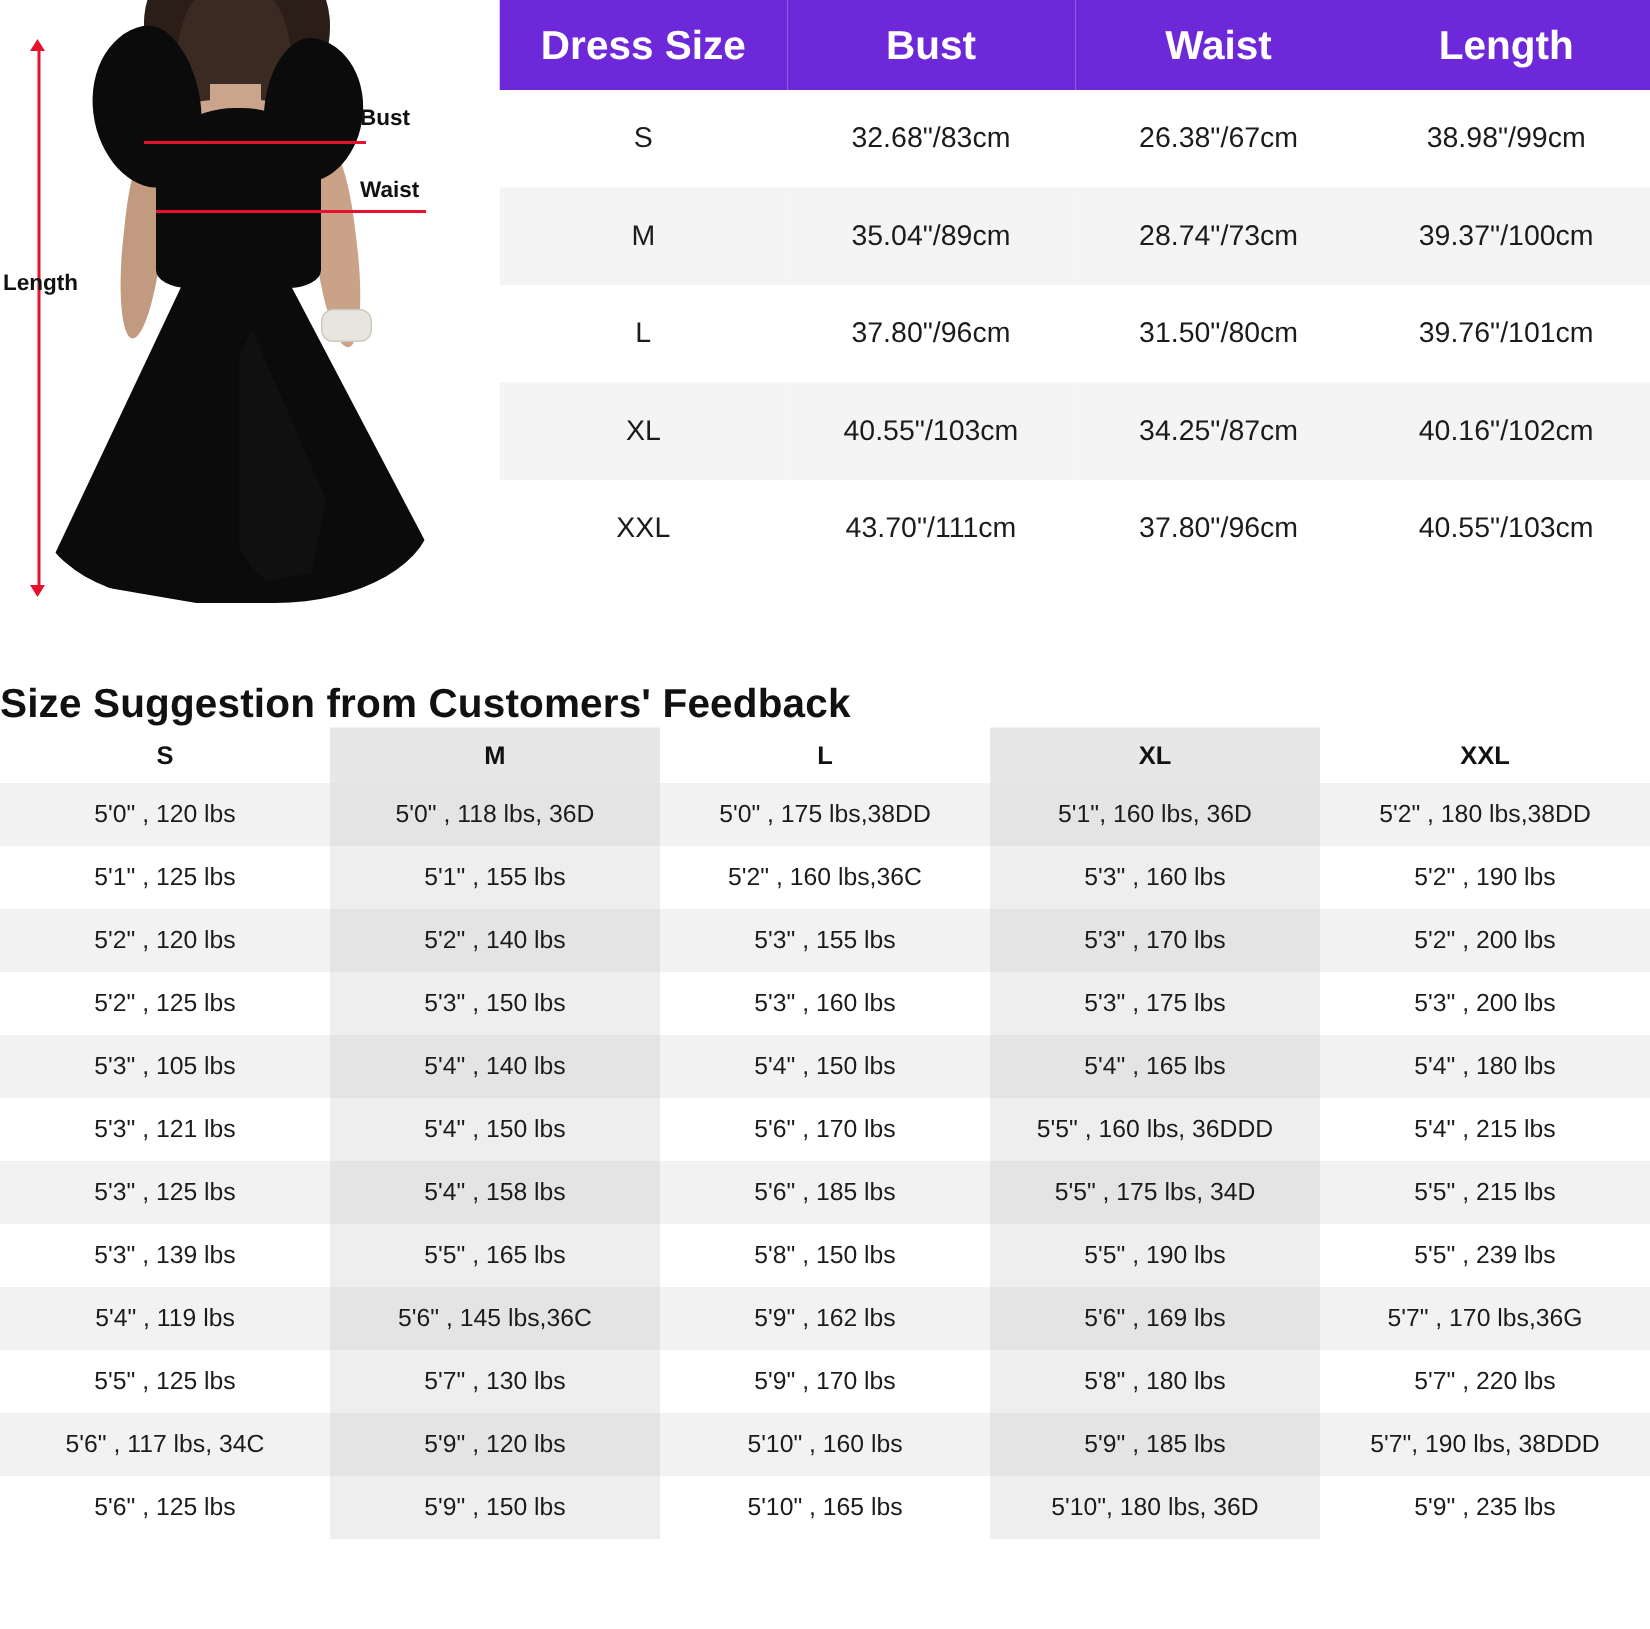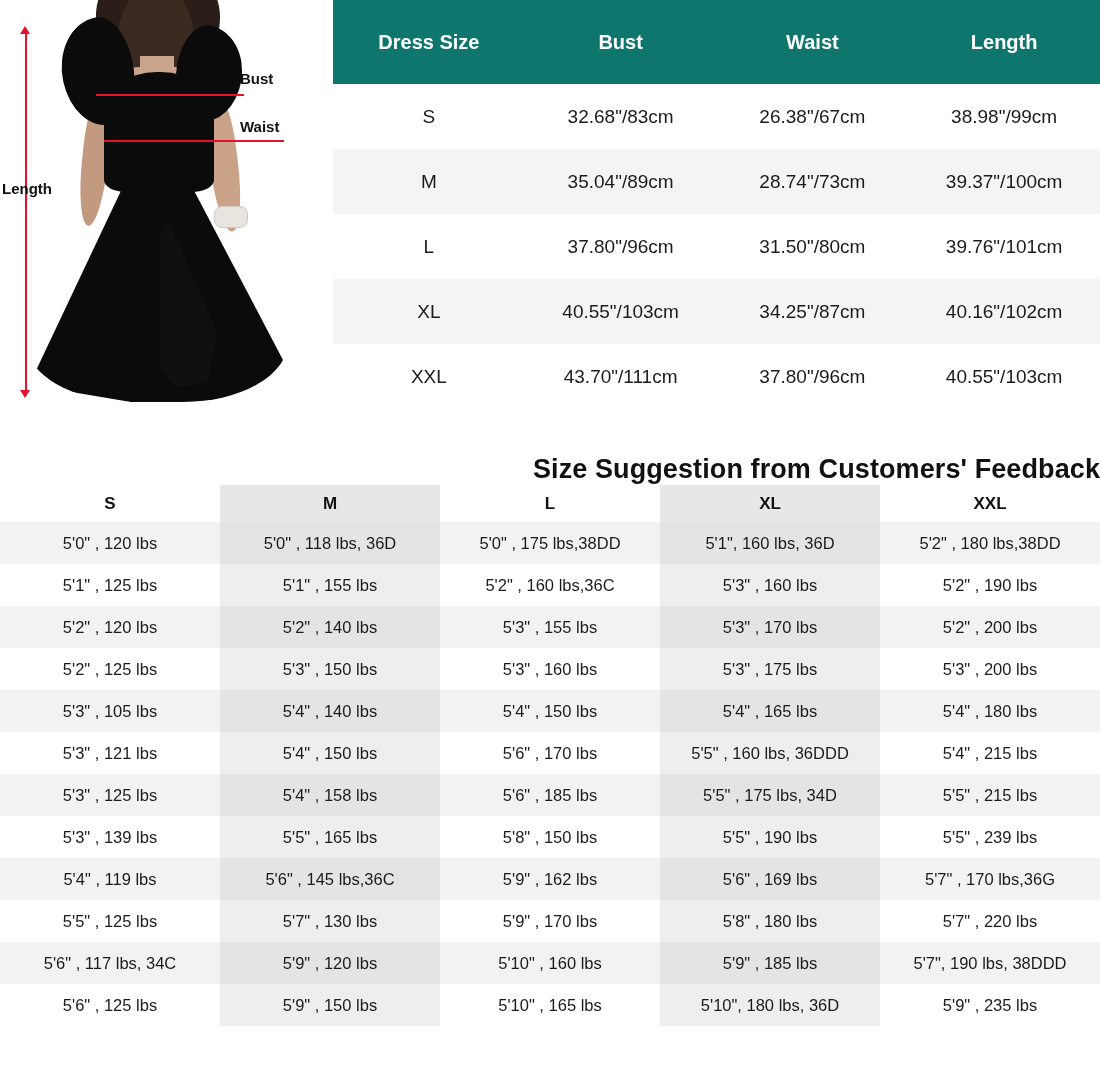--- a/index.html
+++ b/index.html
@@ -155,46 +155,46 @@
     flex: 1 1 auto;
     height: 430px;
     padding-top: 0;
   }
   table.size-table {
     width: 767px;
     border-collapse: collapse;
     table-layout: fixed;
   }
   table.size-table thead th {
-    background: #0f766e;
+    background: #6d28d9;
     color: #ffffff;
-    font-size: 20px;
+    font-size: 27px;
     font-weight: bold;
-    height: 84px;
+    height: 60px;
     text-align: center;
     vertical-align: middle;
   }
   table.size-table tbody td {
     height: 65px;
     text-align: center;
     vertical-align: middle;
     font-size: 19px;
     color: #1b1b1b;
     background: #ffffff;
   }
   table.size-table tbody tr.alt td { background: #f4f4f4; }
 
   
   .suggest {
     position: absolute;
     left: 0; top: 430px;
     width: 1100px;
   }
   .suggest-title {
-    text-align: right;
+    text-align: left;
     font-size: 27px;
     font-weight: bold;
     color: #111;
     padding-top: 24px;
     letter-spacing: .1px;
   }
   .suggest-sub {
     text-align: center;
     font-size: 17px;
     color: #1b1b1b;

